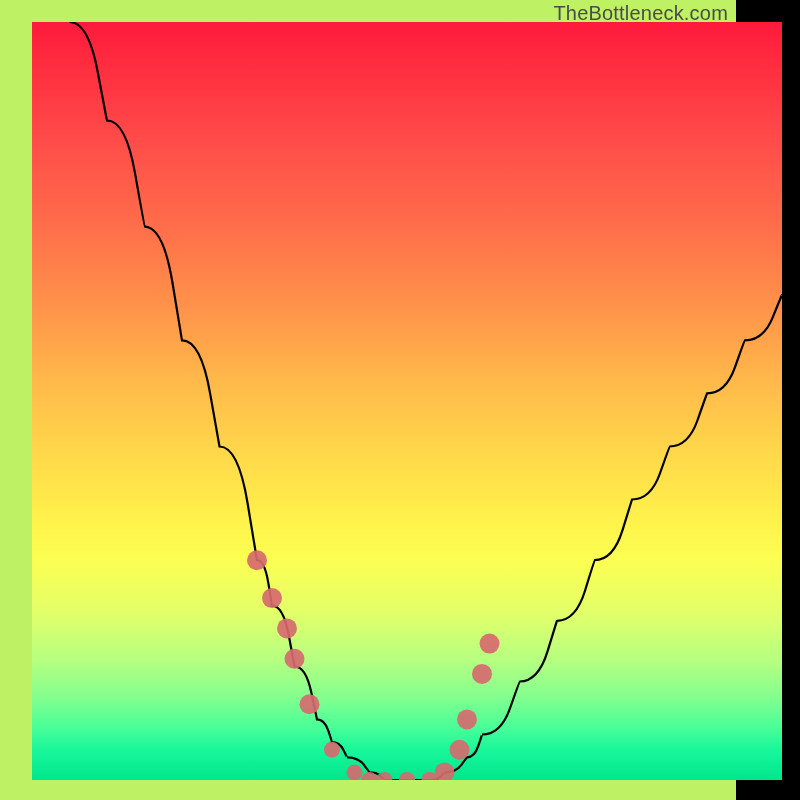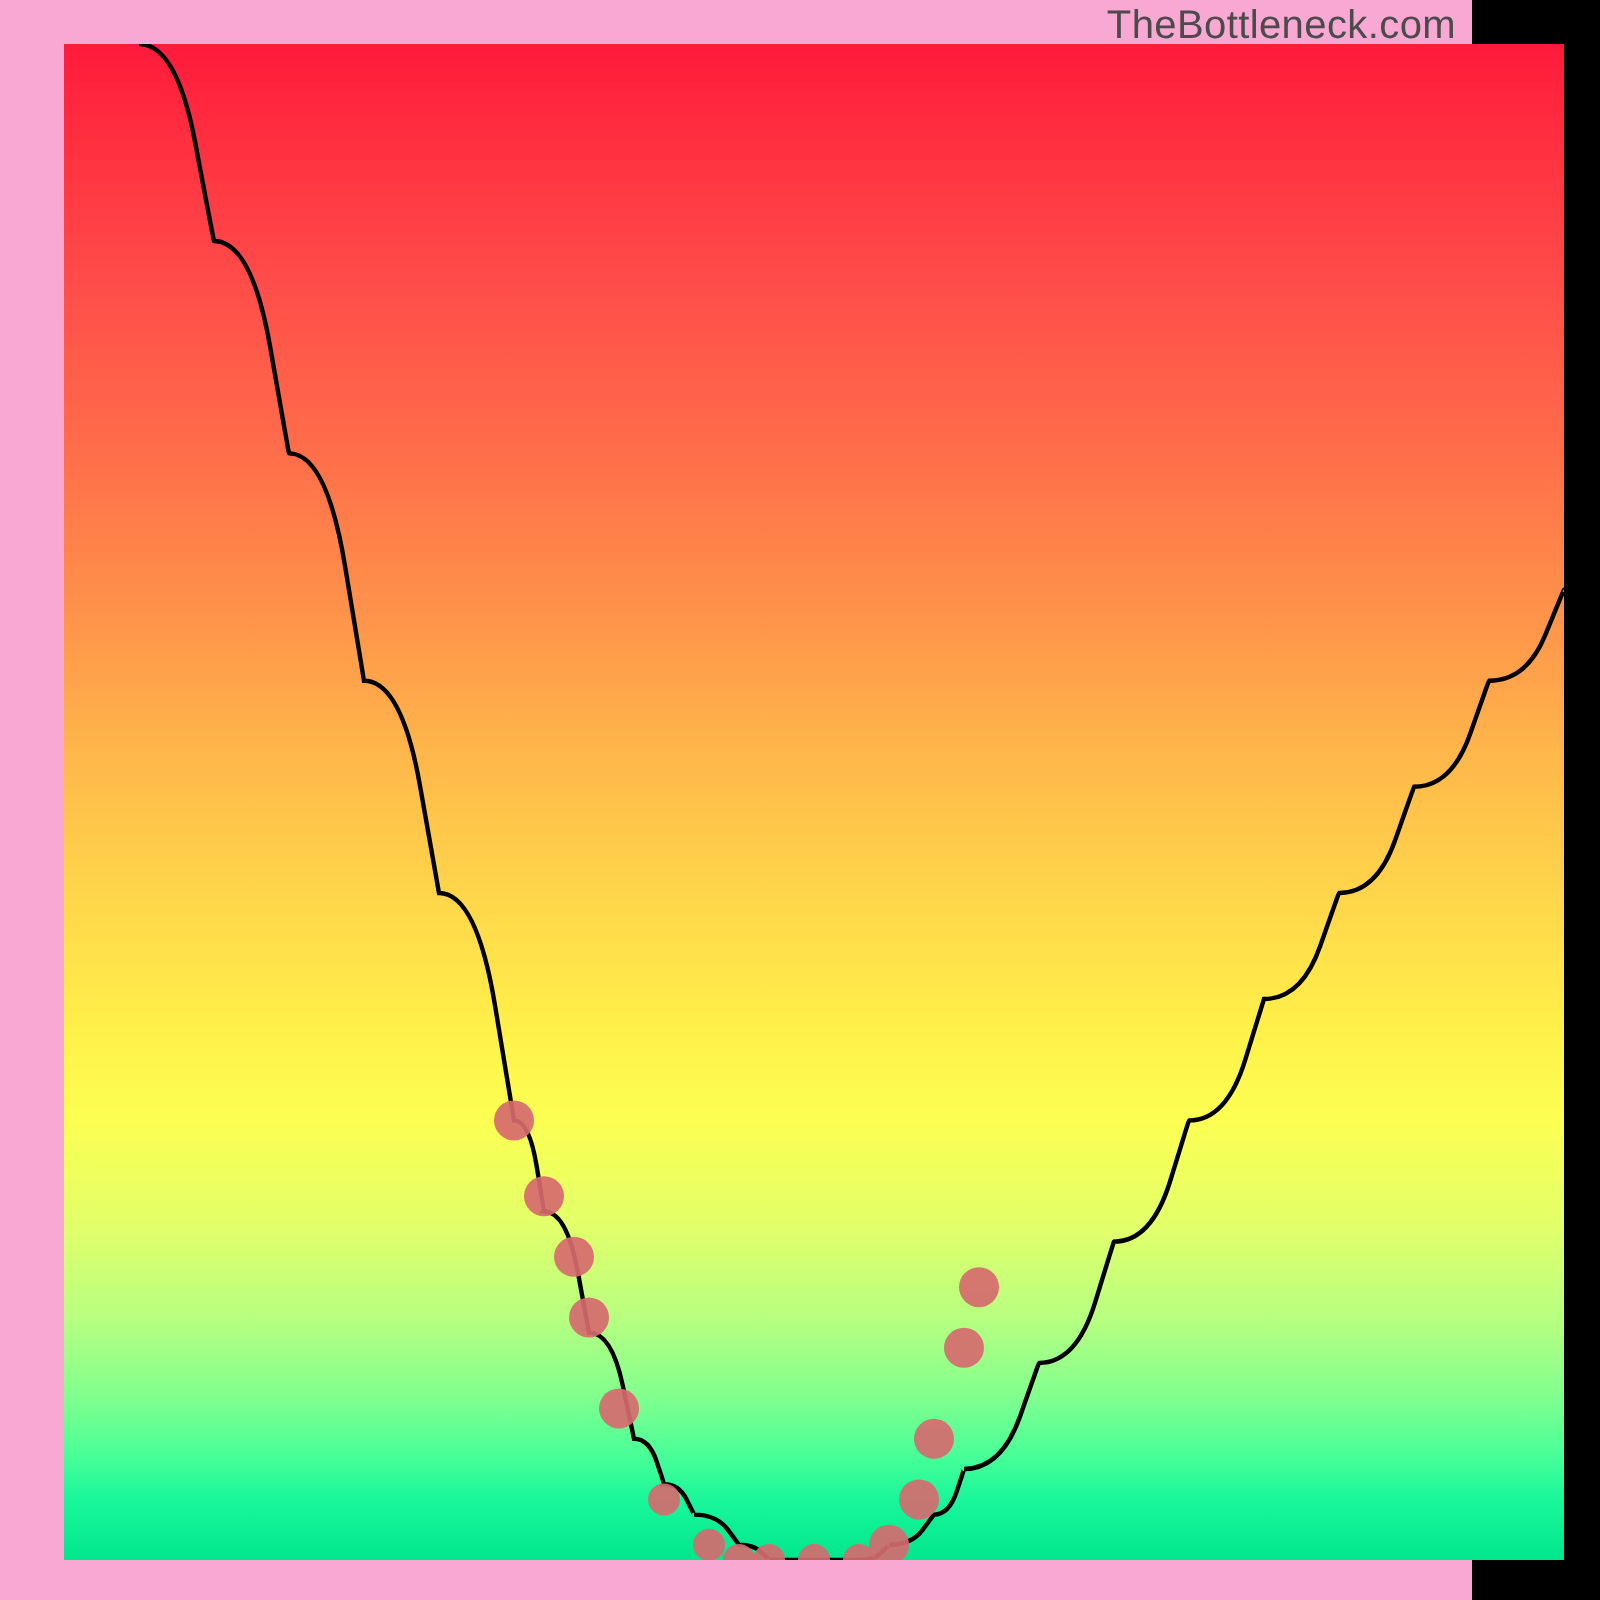--- a/index.html
+++ b/index.html
@@ -8,21 +8,21 @@
     width: 800px;
     height: 800px;
     overflow: hidden;
     background: #000;
     font-family: Arial, Helvetica, sans-serif;
   }
   .stage {
     position: relative;
     width: 736px;
     height: 800px;
-    background: #f9a8d4;
+    background: #bef264;
   }
   .plot-area {
     position: absolute;
     left: 32px;
     top: 22px;
     width: 750px;
     height: 758px;
     overflow: hidden;
   }
   .gradient {

